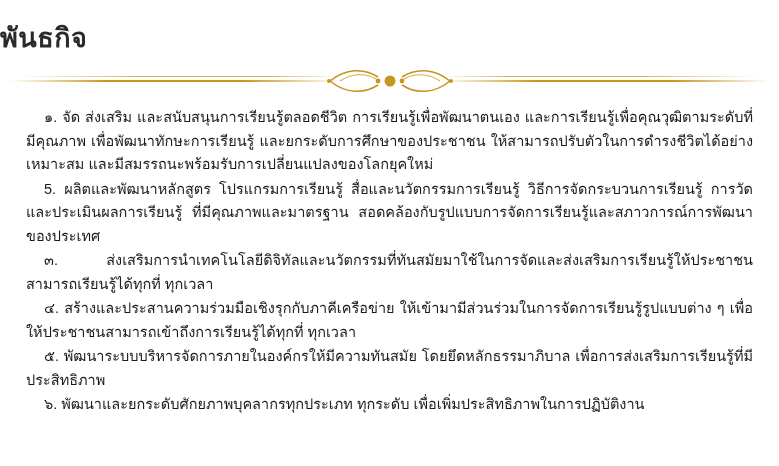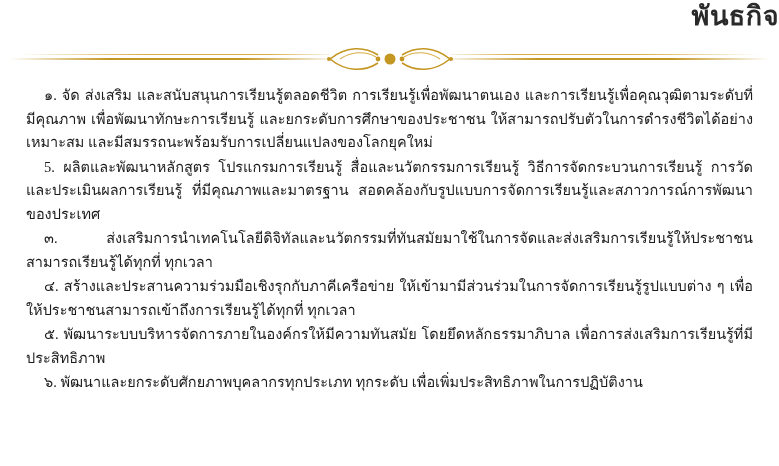--- a/index.html
+++ b/index.html
@@ -14,25 +14,26 @@
     overflow: hidden;
   }
   .slide {
     position: relative;
     width: 779px;
     height: 466px;
     background: #ffffff;
     box-sizing: border-box;
   }
   .title {
-    text-align: right;
+    text-align: left;
     font-family: "DejaVu Sans", sans-serif;
     font-size: 27px;
     font-weight: bold;
     color: #2a2a2a;
+    padding-top: 22px;
     letter-spacing: 0.5px;
     line-height: 1.2;
   }
   
   .divider {
     position: relative;
     width: 760px;
     height: 34px;
     margin: 10px auto 0 auto;
   }
@@ -67,21 +68,21 @@
   .divider .ornament {
     position: absolute;
     left: 50%;
     top: 0;
     transform: translateX(-50%);
     width: 140px;
     height: 34px;
   }
   .body-text {
     margin: 8px 26px 0 26px;
-    font-family: Liberation Serif, serif;
+    font-family: Liberation Sans, sans-serif;
     font-size: 14.5px;
     color: #1b1b1b;
     line-height: 1.62;
     text-align: justify;
   }
   .para {
     margin: 0 0 1px 0;
     text-indent: 18px;
   }
   .para.p-last {

